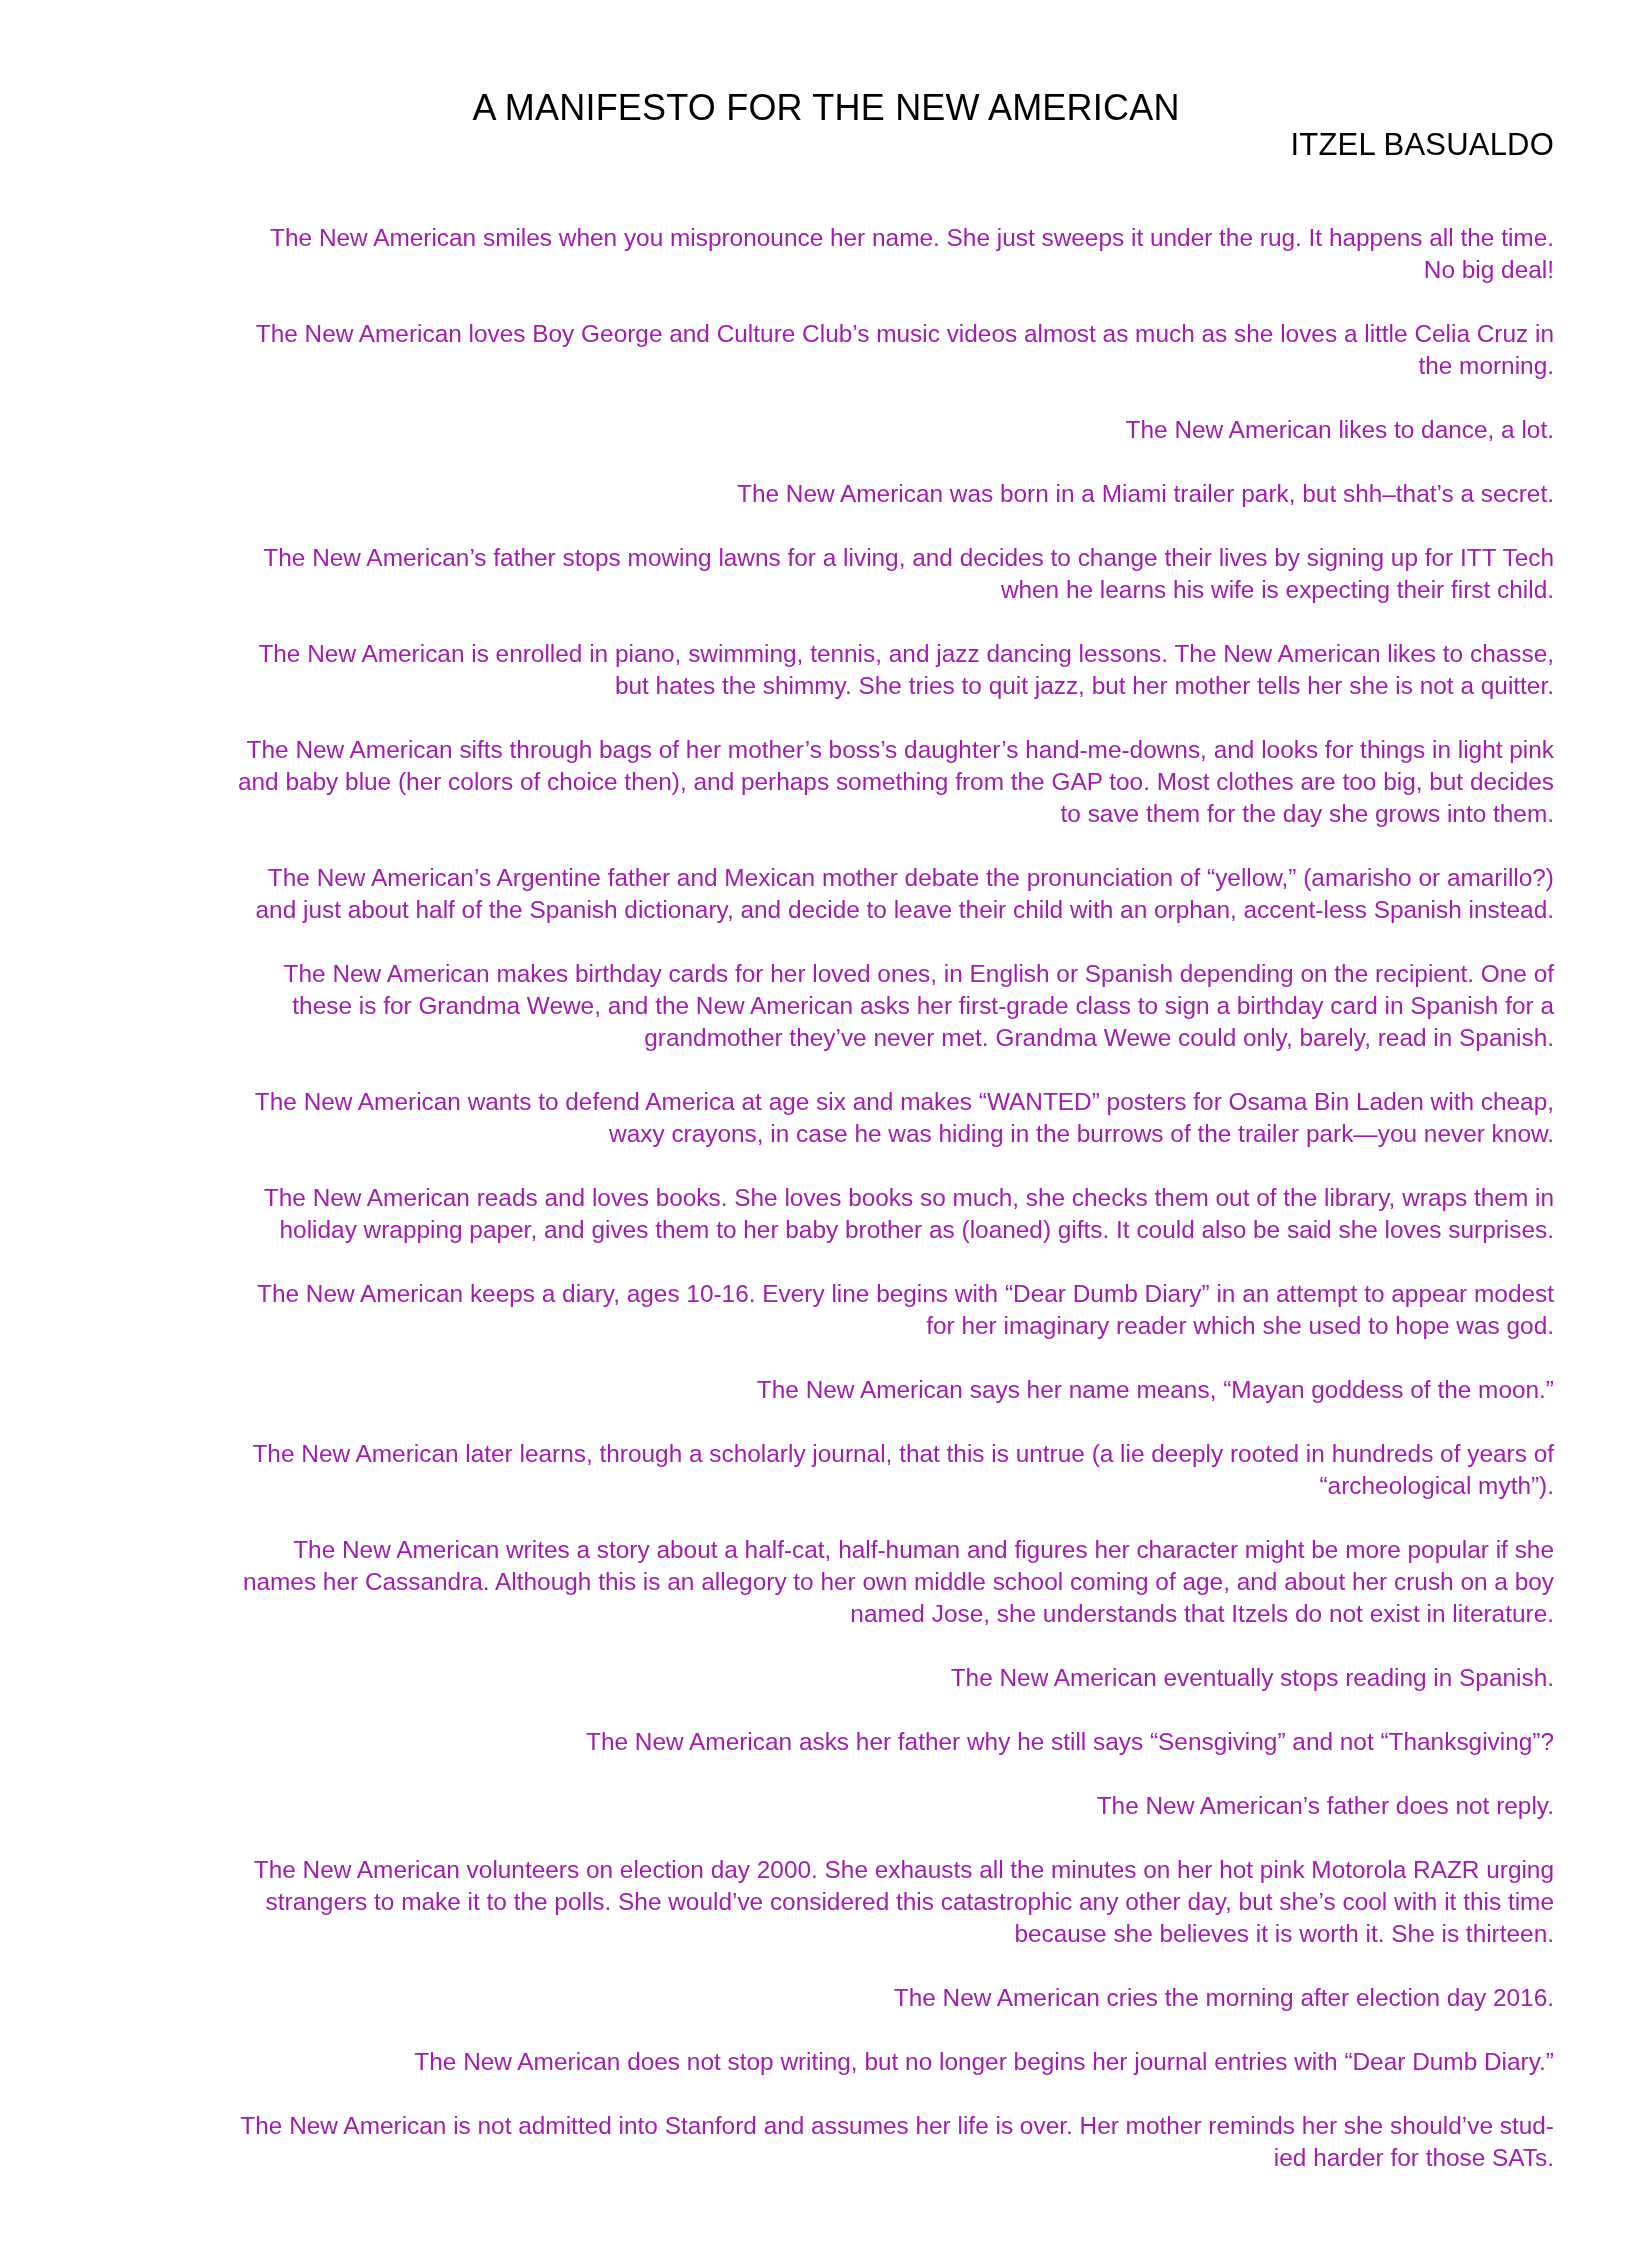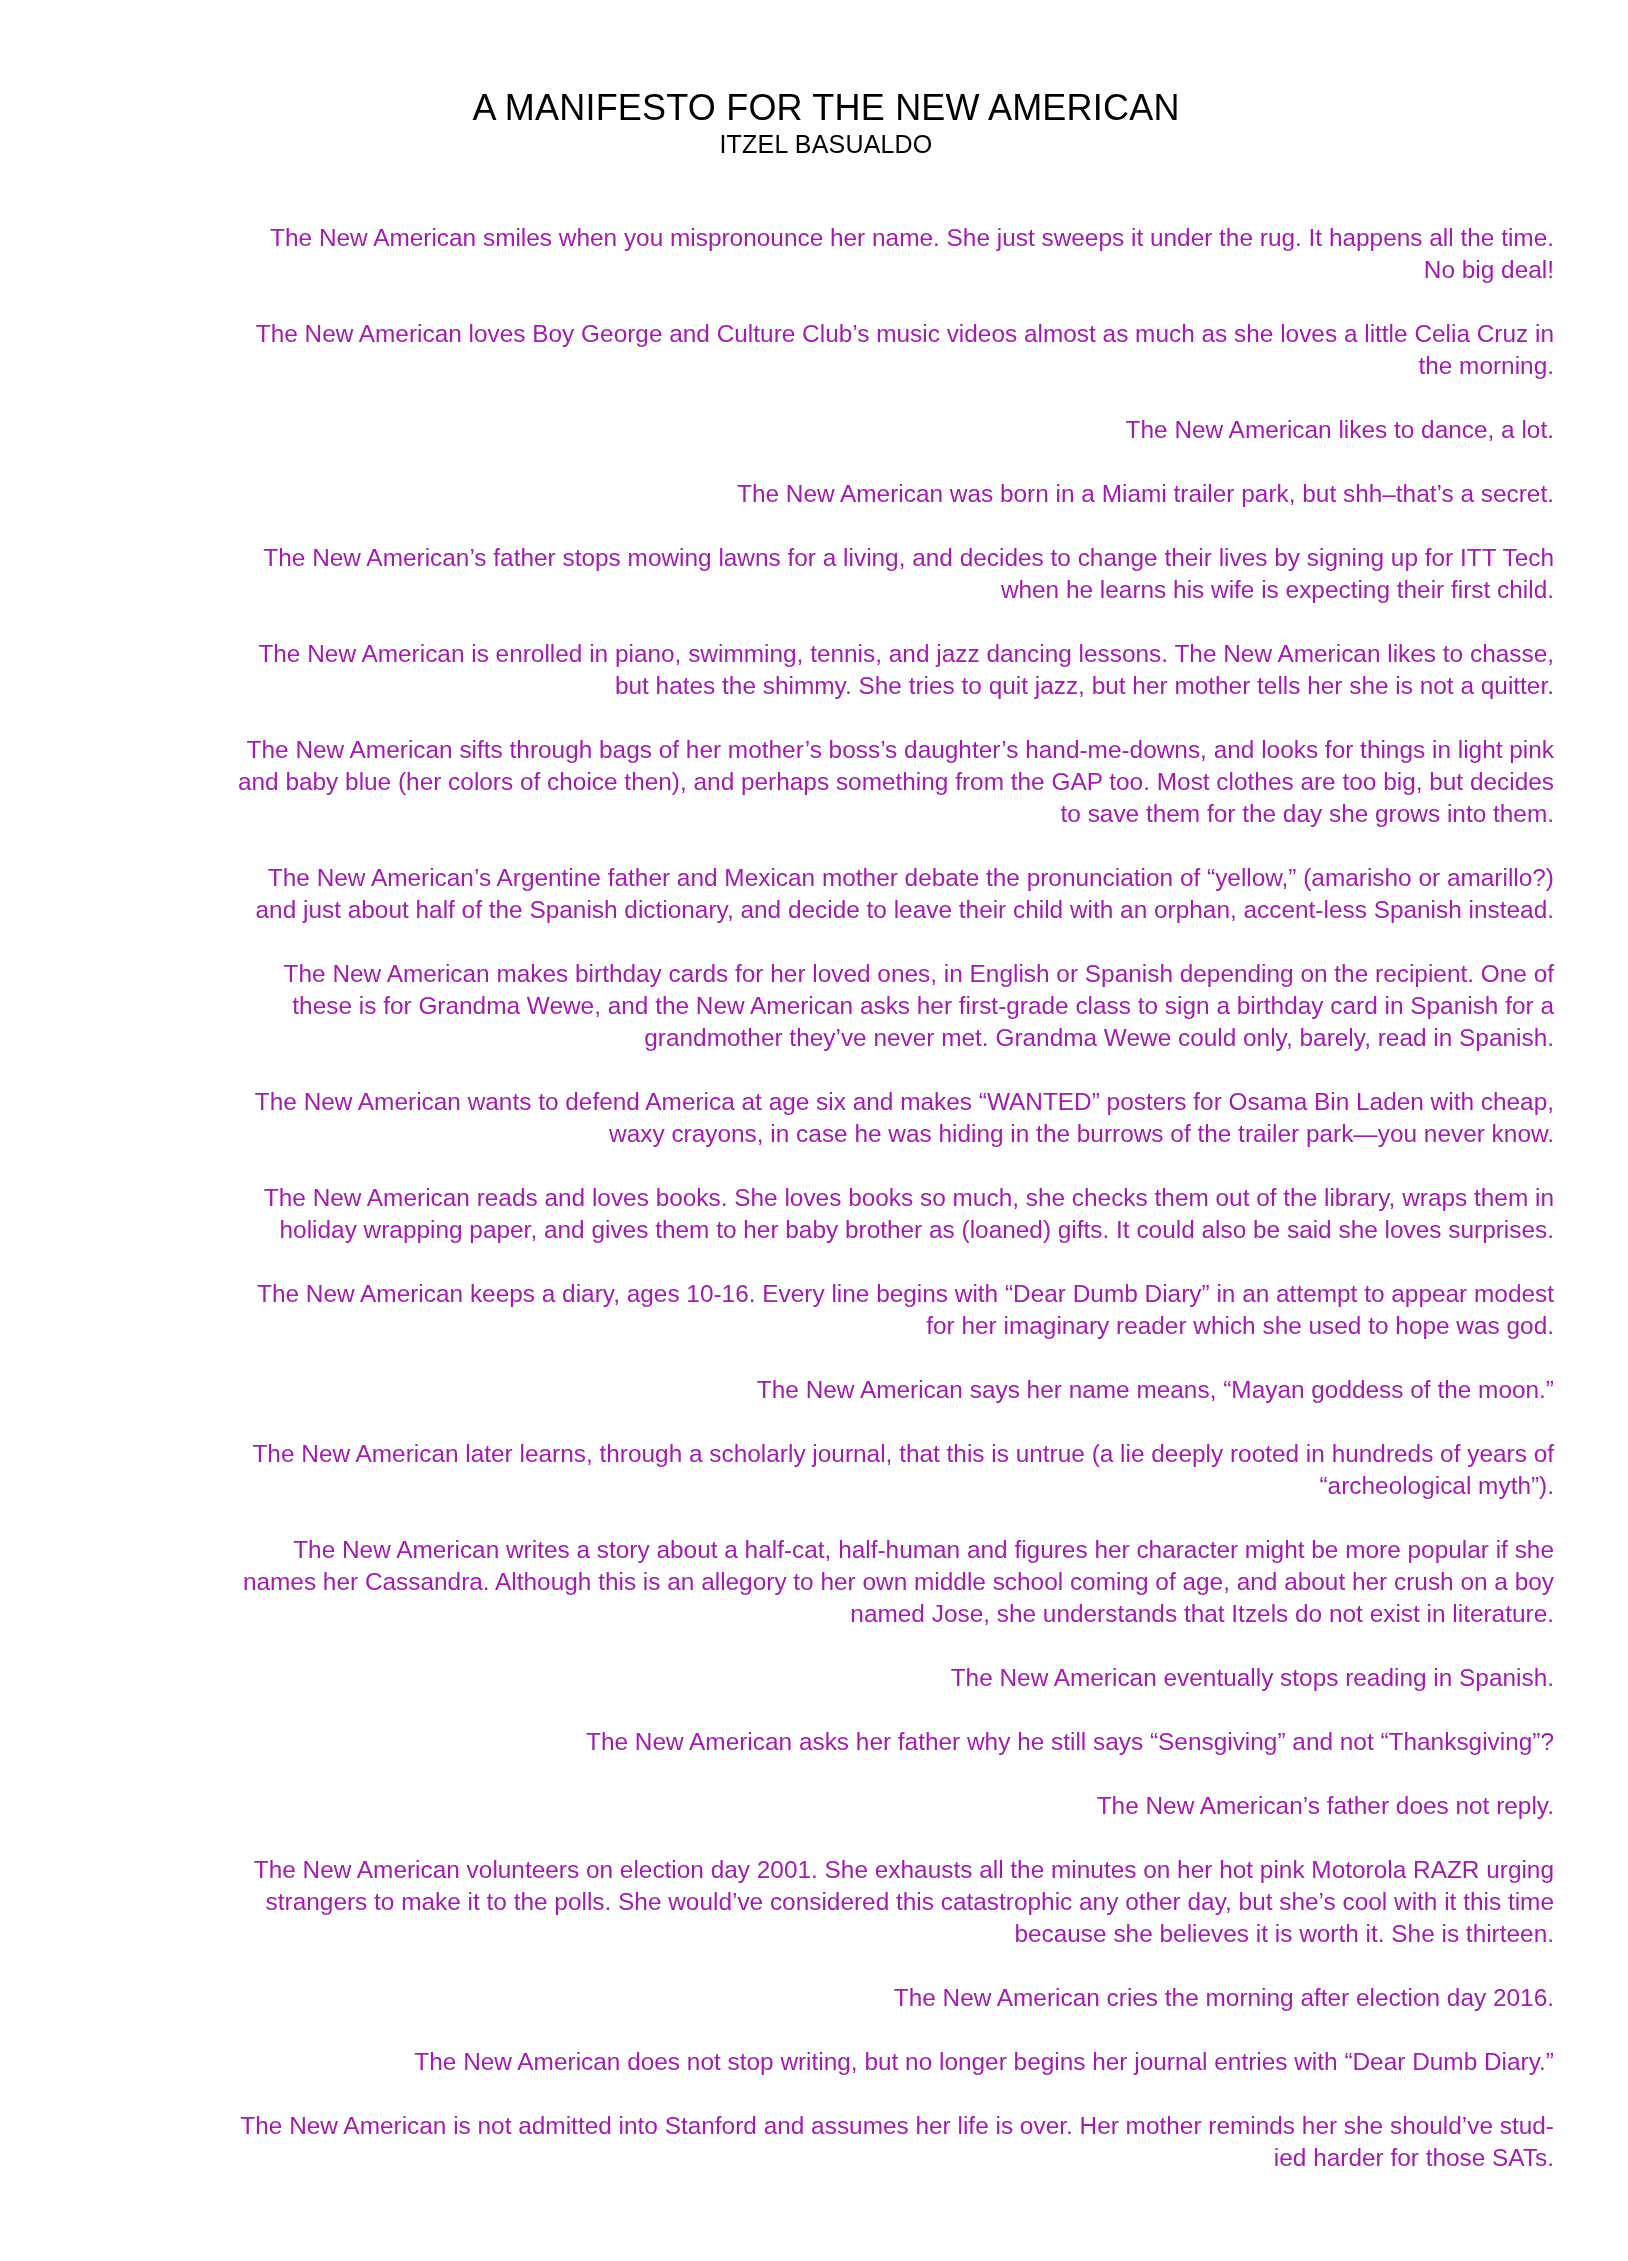--- a/index.html
+++ b/index.html
@@ -25,24 +25,25 @@
   .title {
     margin: 0;
     font-size: 36px;
     line-height: 36px;
     font-weight: normal;
     letter-spacing: 0.2px;
     white-space: nowrap;
   }
   .author {
     margin: 5.9px 0 0 0;
-    font-size: 25px;
+    font-size: 31px;
     line-height: 25px;
     font-weight: normal;
     letter-spacing: 0.2px;
+    text-align: right;
   }
   .body-text {
     margin-top: 65px;
     width: 1456px;
   }
   .para {
     margin: 0 0 32px 0;
     font-size: 24.4px;
     line-height: 32px;
     white-space: pre-line;
@@ -85,21 +86,21 @@
 for her imaginary reader which she used to hope was god.</p>
       <p class="para">The New American says her name means, “Mayan goddess of the moon.”</p>
       <p class="para">The New American later learns, through a scholarly journal, that this is untrue (a lie deeply rooted in hundreds of years of
 “archeological myth”).</p>
       <p class="para">The New American writes a story about a half-cat, half-human and figures her character might be more popular if she
 names her Cassandra. Although this is an allegory to her own middle school coming of age, and about her crush on a boy
 named Jose, she understands that Itzels do not exist in literature.</p>
       <p class="para">The New American eventually stops reading in Spanish.</p>
       <p class="para">The New American asks her father why he still says “Sensgiving” and not “Thanksgiving”?</p>
       <p class="para">The New American’s father does not reply.</p>
-      <p class="para">The New American volunteers on election day 2001. She exhausts all the minutes on her hot pink Motorola RAZR urging
+      <p class="para">The New American volunteers on election day 2000. She exhausts all the minutes on her hot pink Motorola RAZR urging
 strangers to make it to the polls. She would’ve considered this catastrophic any other day, but she’s cool with it this time
 because she believes it is worth it. She is thirteen.</p>
       <p class="para">The New American cries the morning after election day 2016.</p>
       <p class="para">The New American does not stop writing, but no longer begins her journal entries with “Dear Dumb Diary.”</p>
       <p class="para">The New American is not admitted into Stanford and assumes her life is over. Her mother reminds her she should’ve stud-
 ied harder for those SATs.</p>
     </div>
 </div>
 
 

